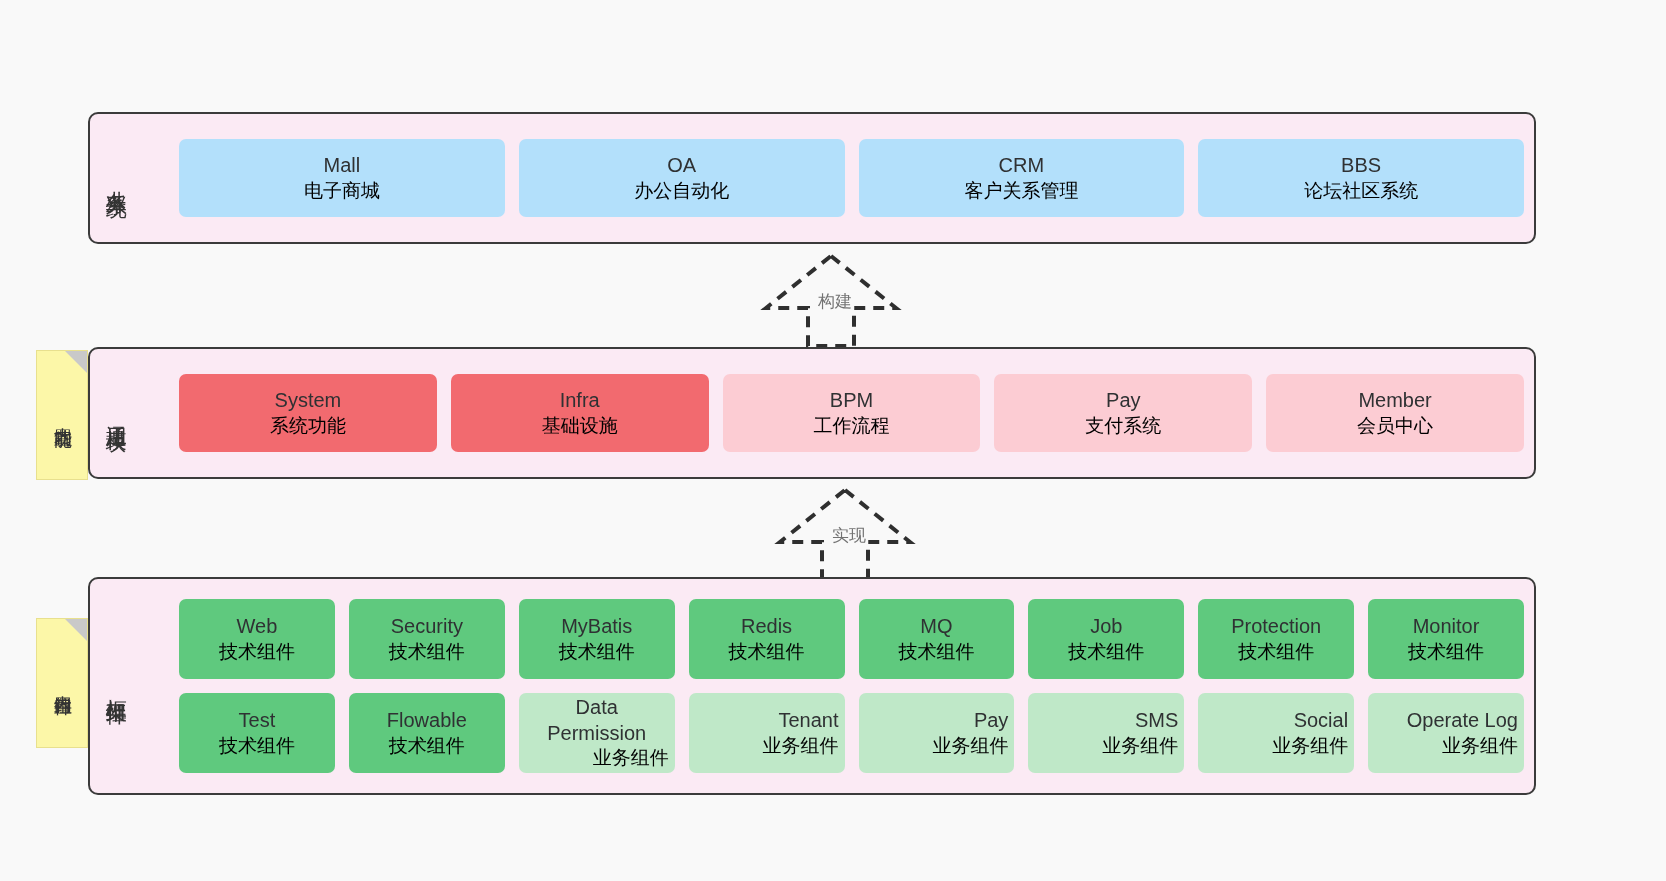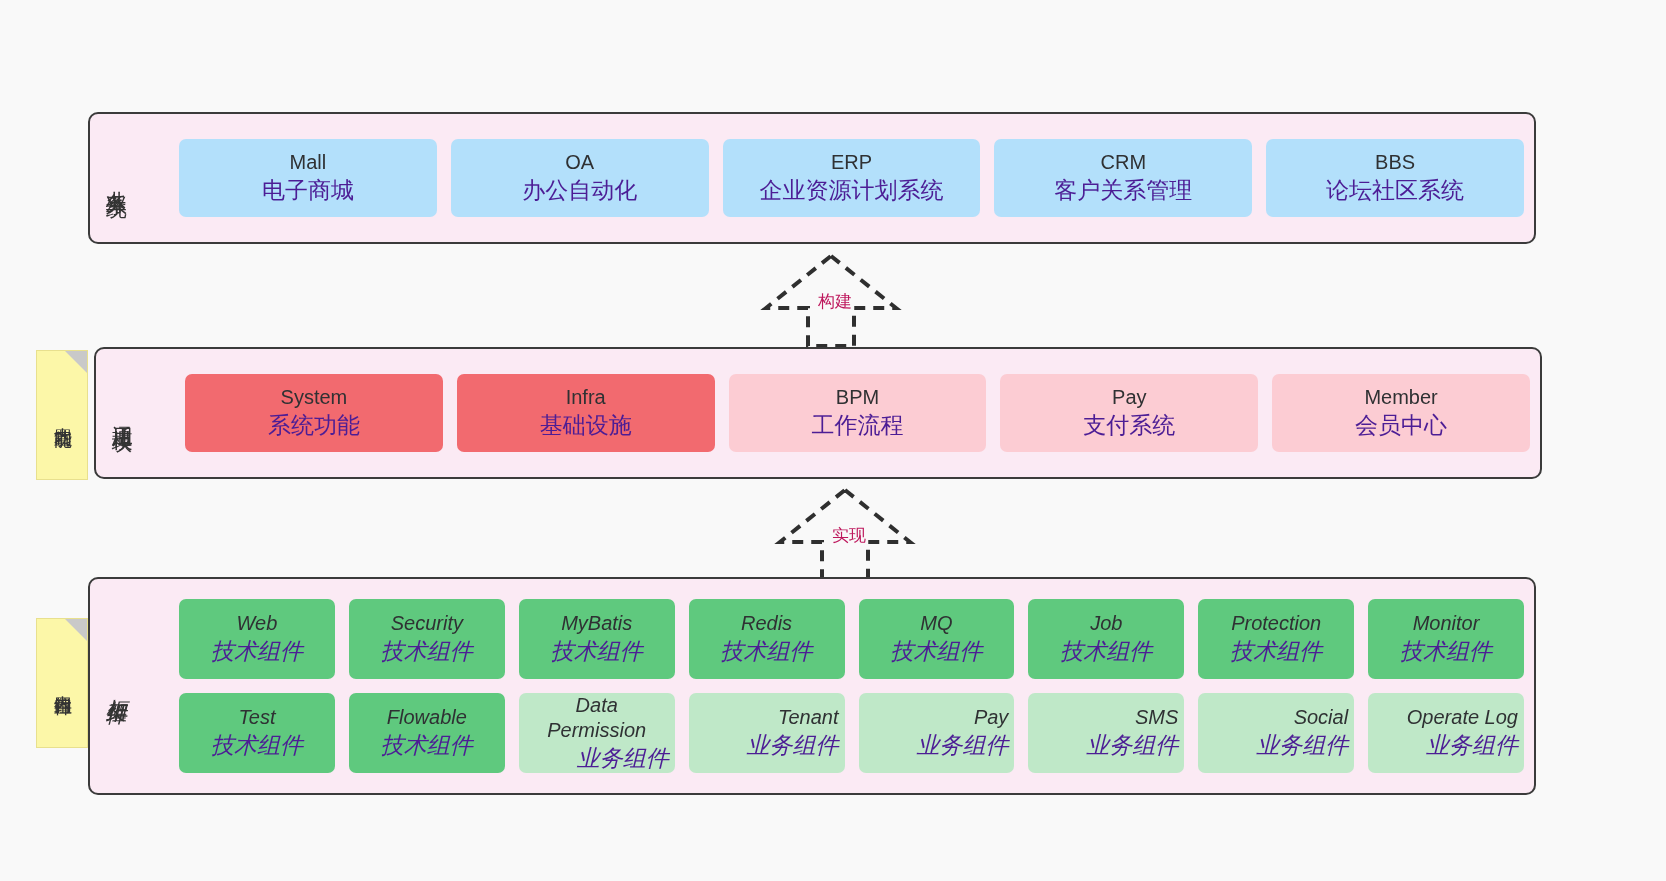--- a/index.html
+++ b/index.html
@@ -44,33 +44,33 @@
     border-radius: 7px;
     display: flex;
     flex-direction: column;
     align-items: center;
     justify-content: center;
     text-align: center;
     line-height: 1.28;
     padding: 4px 6px;
   }
   .cell .en { font-size: 20px; color: #2f3133; }
-  .cell .cn { font-size: 23px; color: #4c1d95; }
+  .cell .cn { font-size: 19px; color: #000000; }
 
   
   .c-blue        { background: #b3e0fb; }
   .c-red-strong  { background: #f26a6f; }
   .c-red-soft    { background: #fcccd3; justify-content: center; }
   .c-green-strong{ background: #5fc97e; }
   .c-green-soft  { background: #bfe8c8; align-items: flex-end; }
 
   
   #layer-business  { left: 88px;  top: 112px; width: 1448px; height: 132px; }
-  #layer-common    { left: 94px;  top: 347px; width: 1448px; height: 132px; }
-  #layer-framework { left: 88px;  top: 577px; width: 1448px; height: 218px; font-style: italic; }
+  #layer-common    { left: 88px;  top: 347px; width: 1448px; height: 132px; }
+  #layer-framework { left: 88px;  top: 577px; width: 1448px; height: 218px; }
 
   #layer-business .cell  { height: 78px; }
   #layer-common .cell    { height: 78px; }
   #layer-framework .cell { height: 80px; }
 
   
   .note {
     position: absolute;
     background: #fcf7a8;
     border: 1px solid #e8e08e;
@@ -100,21 +100,21 @@
   
   .connector { position: absolute; }
   #connector-build     { left: 746px; top: 250px; width: 170px; height: 100px; }
   #connector-implement { left: 760px; top: 484px; width: 170px; height: 100px; }
   .connector-label {
     position: absolute;
     left: 0; right: 0;
     top: 40px;
     text-align: center;
     font-size: 17px;
-    color: #be185d;
+    color: #737373;
     pointer-events: none;
   }
   #connector-build .connector-label { top: 40px; left: 8px; }
   #connector-implement .connector-label { top: 40px; left: 8px; }
 </style>
 </head>
 <body>
 
 <div id="canvas">
 
@@ -124,24 +124,20 @@
       <div class="row">
         <div class="cell c-blue">
           <span class="en">Mall</span>
           <span class="cn">电子商城</span>
         </div>
         <div class="cell c-blue">
           <span class="en">OA</span>
           <span class="cn">办公自动化</span>
         </div>
         <div class="cell c-blue">
-          <span class="en">ERP</span>
-          <span class="cn">企业资源计划系统</span>
-        </div>
-        <div class="cell c-blue">
           <span class="en">CRM</span>
           <span class="cn">客户关系管理</span>
         </div>
         <div class="cell c-blue">
           <span class="en">BBS</span>
           <span class="cn">论坛社区系统</span>
         </div>
       </div>
     </div>
   </div>

